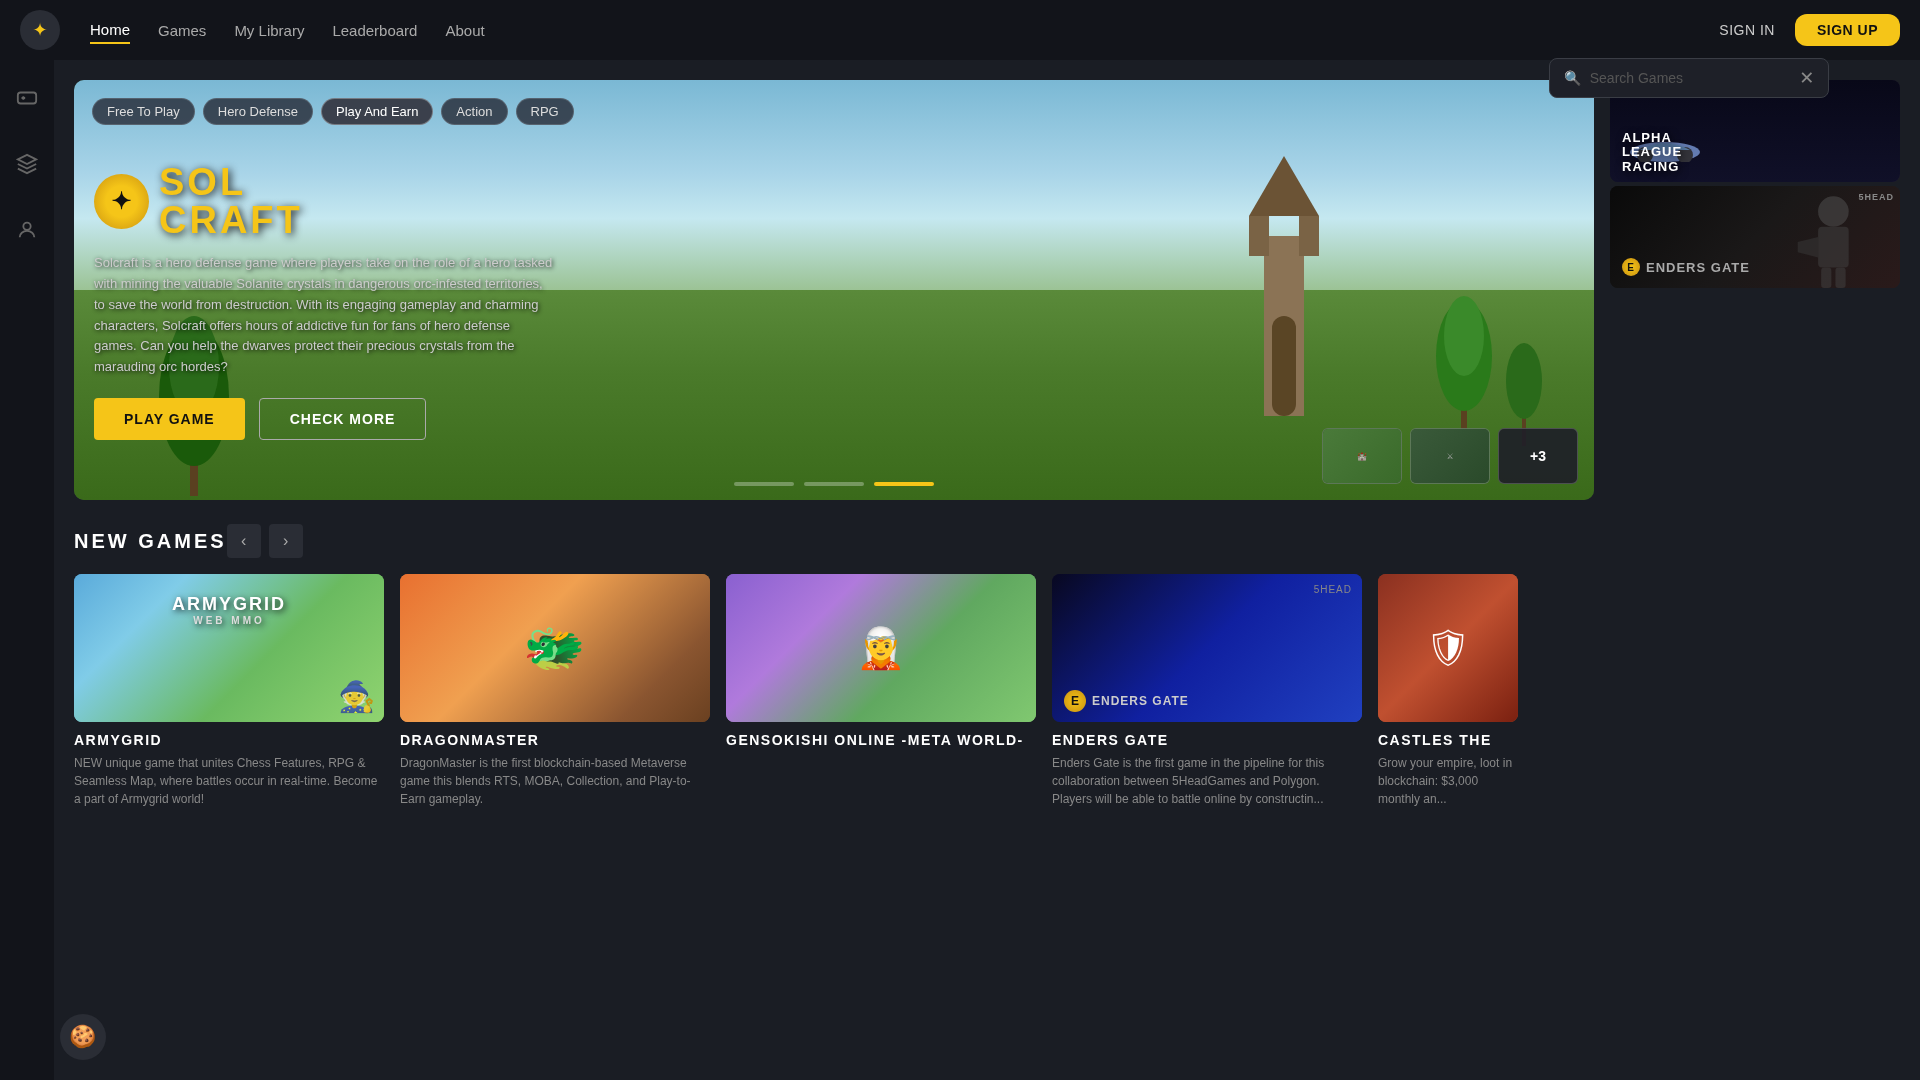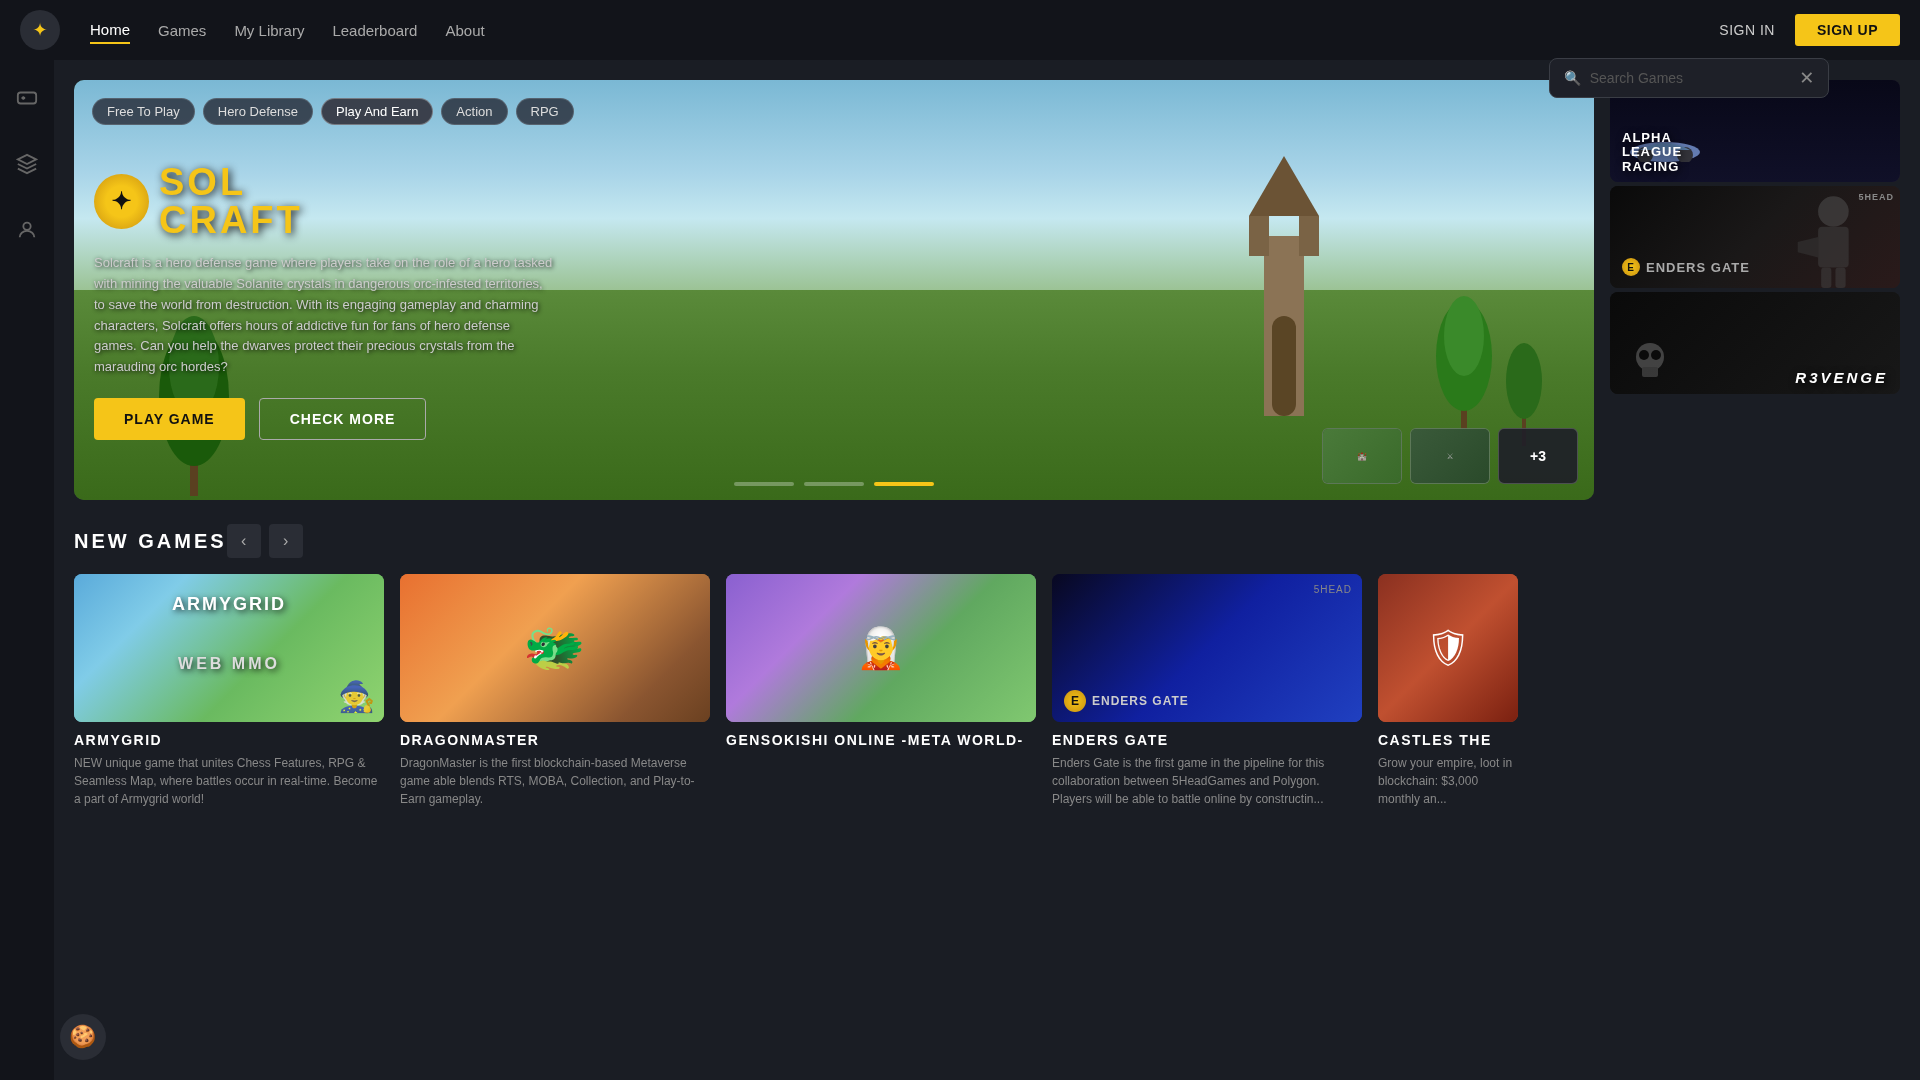--- a/index.html
+++ b/index.html
@@ -66,21 +66,21 @@
       cursor: pointer;
       letter-spacing: 0.5px;
     }
     .btn-signup {
       background: #f5c518;
       border: none;
       color: #111;
       font-size: 14px;
       font-weight: bold;
       padding: 8px 22px;
-      border-radius: 3px;
+      border-radius: 12px;
       cursor: pointer;
       letter-spacing: 0.5px;
     }
 
     
     .layout {
       display: flex;
     }
     .sidebar {
       width: 54px;
@@ -393,24 +393,23 @@
       text-align: center;
       color: #fff;
       font-weight: 900;
       font-size: 18px;
       text-shadow: 2px 2px 6px rgba(0,0,0,0.8);
       letter-spacing: 2px;
       white-space: nowrap;
     }
     .armygrid-logo span {
       display: block;
-      font-size: 16px;
+      font-size: 10px;
       letter-spacing: 3px;
       color: #ddd;
-      margin-top: 40px;
     }
 
     
     .cookie-btn {
       position: fixed;
       bottom: 20px;
       left: 60px;
       background: #2a2d35;
       border: none;
       border-radius: 50%;
@@ -670,34 +669,20 @@
               </svg>
             </div>
             <div style="position:absolute; top:6px; right:6px; font-size:9px; color:#888; letter-spacing:1px;">5HEAD</div>
             <div class="enders-text">
               <div class="enders-logo-circle">E</div>
               <span>ENDERS GATE</span>
             </div>
           </div>
         </div>
 
-        <div class="sidebar-game">
-          <div class="sidebar-game-bg revenge-bg" style="position:relative; overflow:hidden;">
-            <div style="position:absolute; inset:0; background:linear-gradient(135deg,#0a0a0a 0%,#181818 100%);"></div>
-            <div style="position:absolute; left:20px; bottom:8px; opacity:0.6;">
-              <svg width="40" height="40" viewBox="0 0 40 40" fill="#666">
-                <circle cx="20" cy="16" r="14"></circle>
-                <rect x="12" y="26" width="16" height="10" rx="2" fill="#555"></rect>
-                <circle cx="14" cy="14" r="5" fill="#0a0a0a"></circle>
-                <circle cx="26" cy="14" r="5" fill="#0a0a0a"></circle>
-              </svg>
-            </div>
-            <div class="game-title-overlay" style="font-size:15px; letter-spacing:3px; font-style:italic;">R3VENGE</div>
-          </div>
-        </div>
       </div>
     </div>
 
     <div class="new-games-section">
       <div class="section-header">
         <h2 class="section-title">NEW GAMES</h2>
         <div class="section-nav">
           <button class="section-nav-btn">‹</button>
           <button class="section-nav-btn">›</button>
         </div>
@@ -716,21 +701,21 @@
           <div class="game-name">ARMYGRID</div>
           <div class="game-desc">NEW unique game that unites Chess Features, RPG &amp; Seamless Map, where battles occur in real-time. Become a part of Armygrid world!</div>
         </div>
 
         <div class="game-card">
           <div class="game-thumb dragonmaster-bg">
             <div style="position:absolute; inset:0; background:linear-gradient(135deg,#e87030 0%,#f0a050 40%,#8a5530 80%,#6a4020 100%);"></div>
             <div style="position:absolute; inset:0; display:flex; align-items:center; justify-content:center; font-size:50px;">🐲</div>
           </div>
           <div class="game-name">DRAGONMASTER</div>
-          <div class="game-desc">DragonMaster is the first blockchain-based Metaverse game able blends RTS, MOBA, Collection, and Play-to-Earn gameplay.</div>
+          <div class="game-desc">DragonMaster is the first blockchain-based Metaverse game this blends RTS, MOBA, Collection, and Play-to-Earn gameplay.</div>
         </div>
 
         <div class="game-card">
           <div class="game-thumb gensokishi-bg">
             <div style="position:absolute; inset:0; background:linear-gradient(135deg,#8a60d0 0%,#b07adc 30%,#60a860 60%,#80c870 100%);"></div>
             <div style="position:absolute; inset:0; display:flex; align-items:center; justify-content:center; font-size:40px;">🧝</div>
           </div>
           <div class="game-name">GENSOKISHI ONLINE -META WORLD-</div>
         </div>
 

